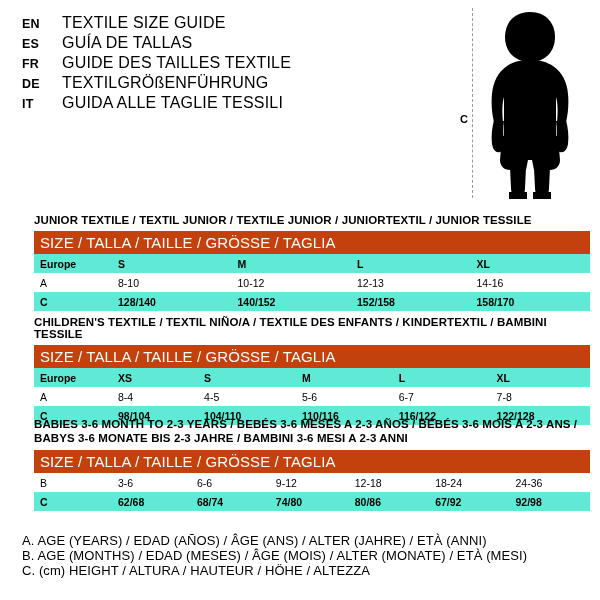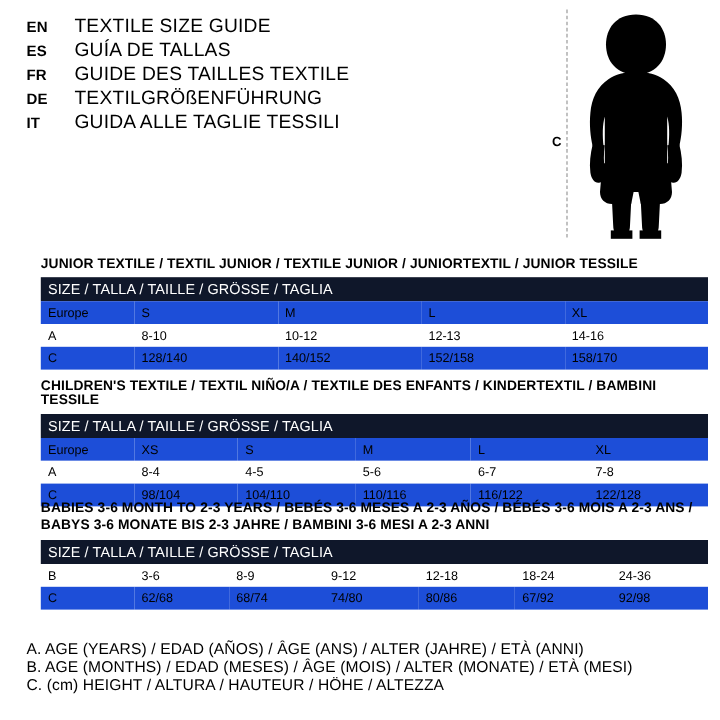--- a/index.html
+++ b/index.html
@@ -96,28 +96,29 @@
     border-collapse: collapse;
     width: 100%;
     font-size: 10.5px;
   }
   table.sz td {
     padding: 3px 0 3px 6px;
     vertical-align: middle;
     height: 13px;
   }
   tr.head td {
-    background: #0f172a;
+    background: #c2410c;
     color: #ffffff;
     font-weight: normal;
-    font-size: 12px;
+    font-size: 15px;
     letter-spacing: 0.1px;
   }
   tr.shade td {
-    background: #1d4ed8;
+    background: #5eead4;
+    font-weight: bold;
   }
   tr.plain td {
     background: #ffffff;
   }
   td.rowlabel {
     width: 72px;
   }
 
   
   .footer {
@@ -256,21 +257,21 @@
   <div class="section" style="top:418px;">
     <div class="section-title two-line">BABIES 3-6 MONTH TO 2-3 YEARS / BEBÉS 3-6 MESES A 2-3 AÑOS / BÉBÉS 3-6 MOIS A 2-3 ANS / BABYS 3-6 MONATE BIS 2-3 JAHRE / BAMBINI 3-6 MESI A 2-3 ANNI</div>
     <table class="sz">
       <tbody>
           <tr class="head">
         <td colspan="7">SIZE / TALLA / TAILLE / GRÖSSE / TAGLIA</td>
       </tr>
       <tr class="plain">
         <td class="rowlabel">B</td>
         <td>3-6</td>
-        <td>8-9</td>
+        <td>6-6</td>
         <td>9-12</td>
         <td>12-18</td>
         <td>18-24</td>
         <td>24-36</td>
       </tr>
       <tr class="shade">
         <td class="rowlabel">C</td>
         <td>62/68</td>
         <td>68/74</td>
         <td>74/80</td>

